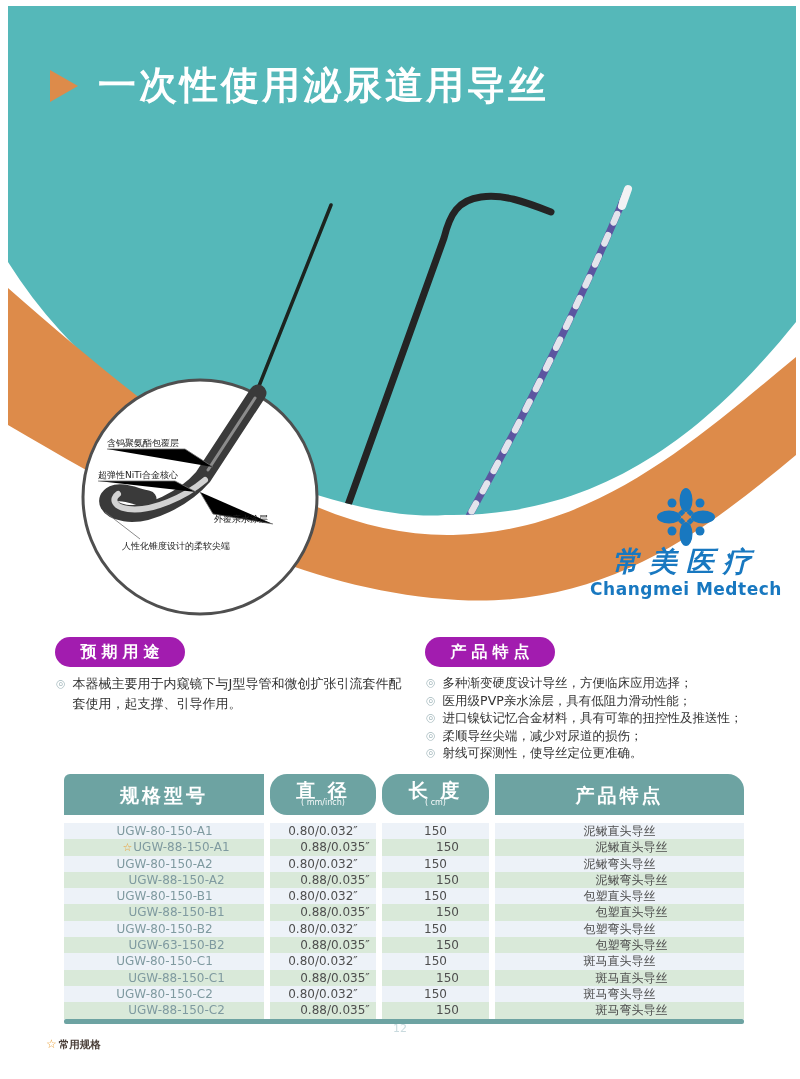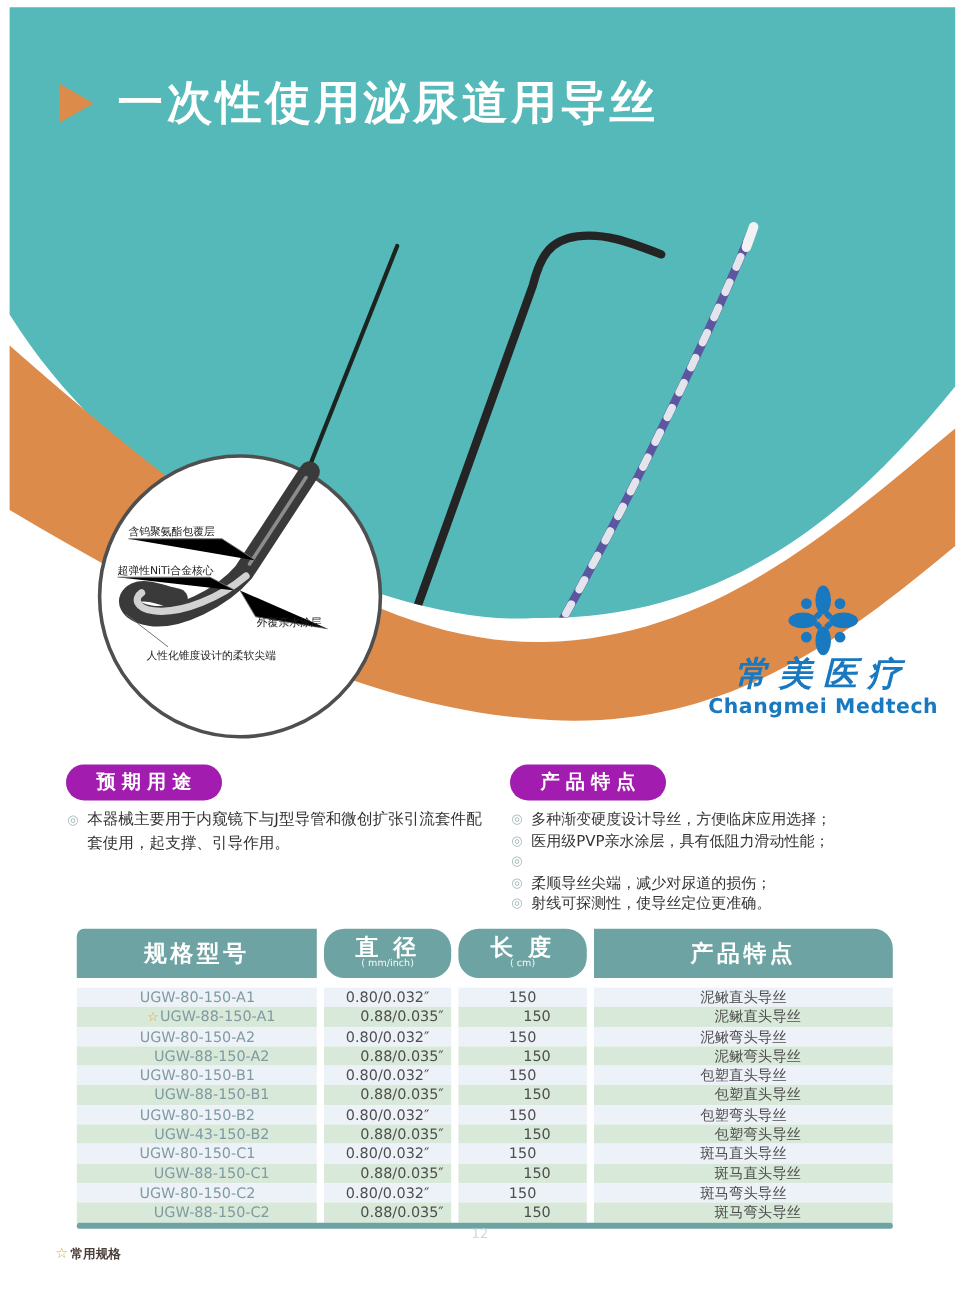--- a/index.html
+++ b/index.html
@@ -147,20 +147,21 @@
 <div class="feat-item odd">
       <span class="bullet">◎</span>
       <span class="feat-text">多种渐变硬度设计导丝，方便临床应用选择；</span>
     </div>
     <div class="feat-item even">
       <span class="bullet">◎</span>
       <span class="feat-text">医用级PVP亲水涂层，具有低阻力滑动性能；</span>
     </div>
     <div class="feat-item odd">
       <span class="bullet">◎</span>
+      <span class="feat-text">进口镍钛记忆合金材料，具有可靠的扭控性及推送性；</span>
     </div>
     <div class="feat-item even">
       <span class="bullet">◎</span>
       <span class="feat-text">柔顺导丝尖端，减少对尿道的损伤；</span>
     </div>
     <div class="feat-item odd">
       <span class="bullet">◎</span>
       <span class="feat-text">射线可探测性，使导丝定位更准确。</span>
     </div>
   </div>
@@ -220,21 +221,21 @@
         <div class="cell">150</div>
         <div class="cell feat">包塑直头导丝</div>
       </div>
       <div class="trow odd">
         <div class="cell model"><span class="star"></span><span>UGW-80-150-B2</span></div>
         <div class="cell">0.80/0.032″</div>
         <div class="cell">150</div>
         <div class="cell feat">包塑弯头导丝</div>
       </div>
       <div class="trow even">
-        <div class="cell model"><span class="star"></span><span>UGW-43-150-B2</span></div>
+        <div class="cell model"><span class="star"></span><span>UGW-63-150-B2</span></div>
         <div class="cell">0.88/0.035″</div>
         <div class="cell">150</div>
         <div class="cell feat">包塑弯头导丝</div>
       </div>
       <div class="trow odd">
         <div class="cell model"><span class="star"></span><span>UGW-80-150-C1</span></div>
         <div class="cell">0.80/0.032″</div>
         <div class="cell">150</div>
         <div class="cell feat">斑马直头导丝</div>
       </div>

